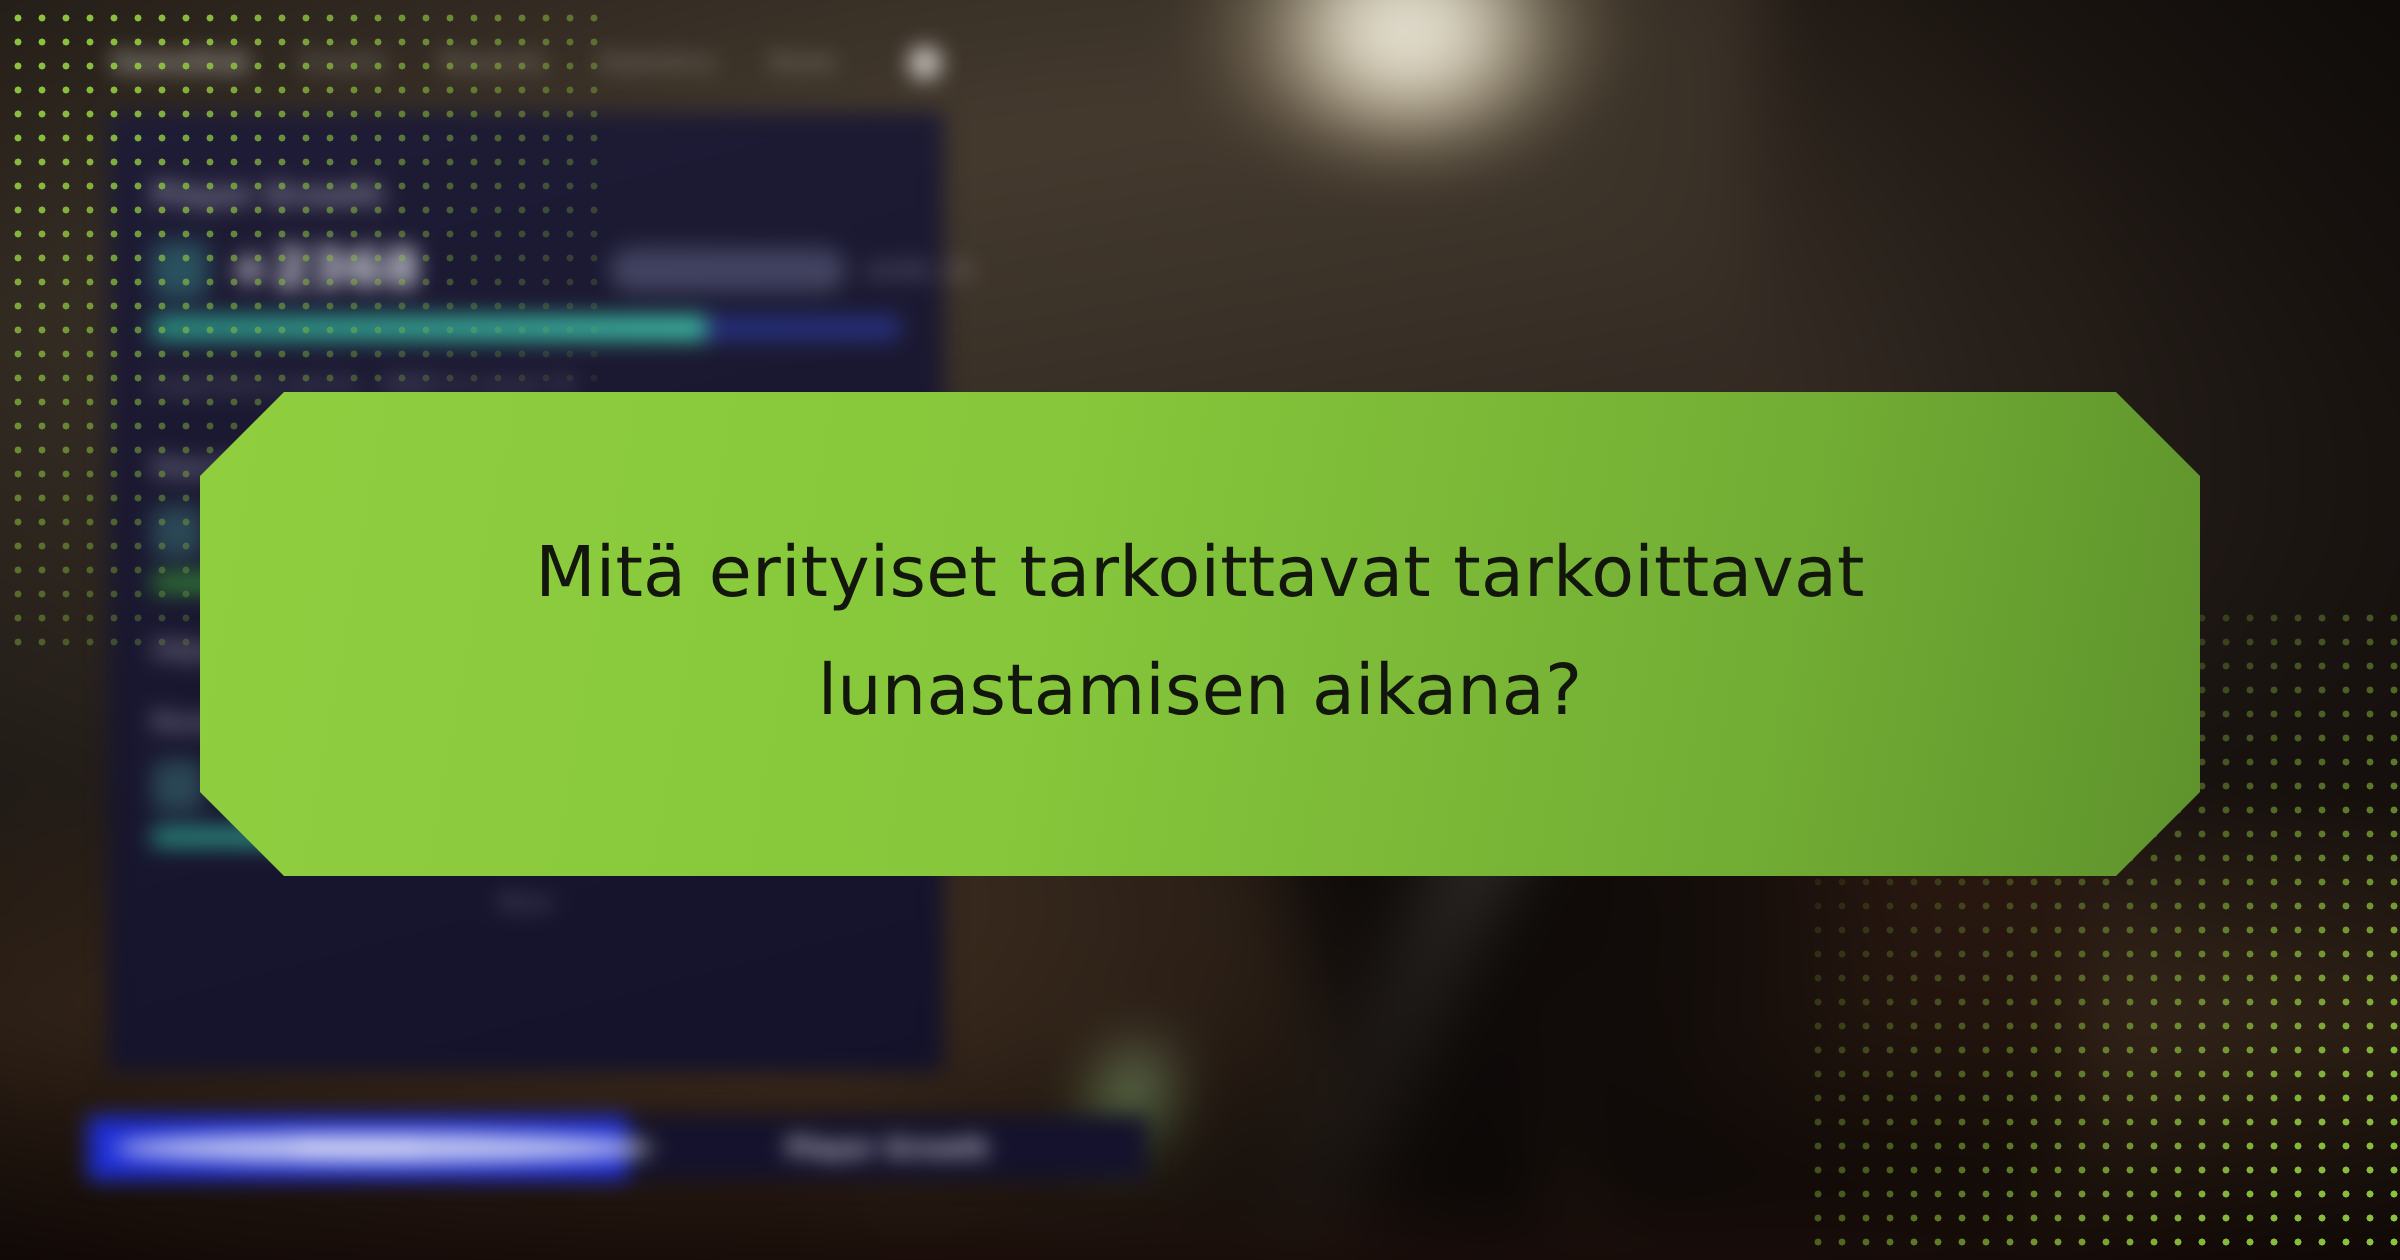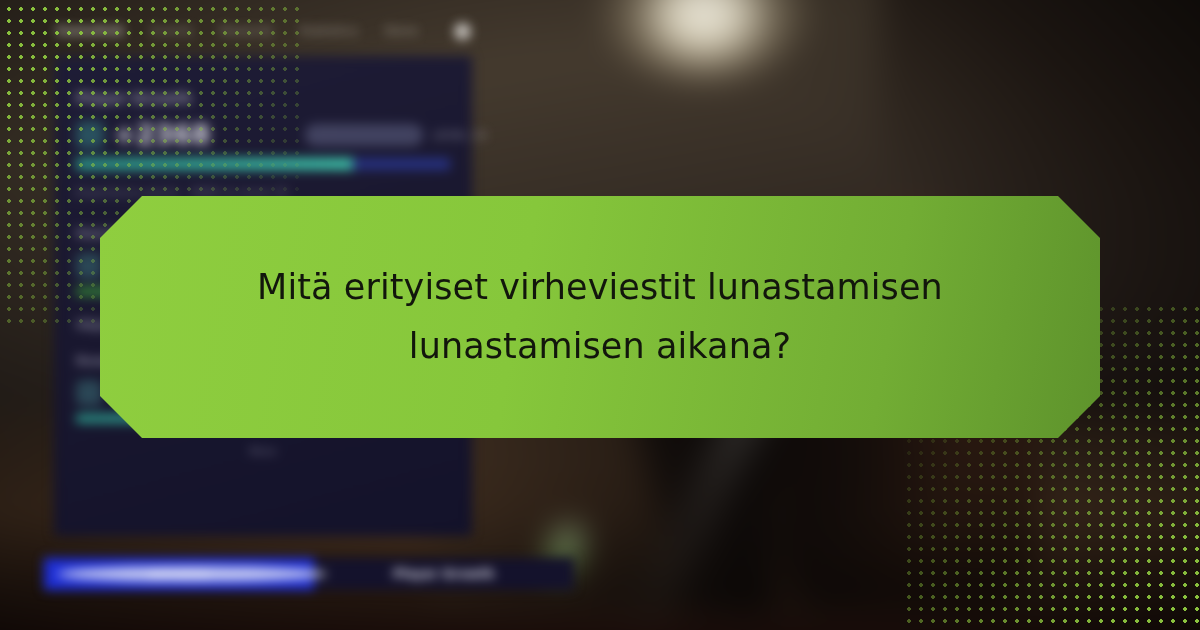--- a/index.html
+++ b/index.html
@@ -416,16 +416,16 @@
       </div>
       <div class="btn-secondary">Player Growth</div>
     </div>
 
   </div>
 
   <div class="dots dots-tl"></div>
   <div class="dots dots-br"></div>
 
   <div class="banner">
-    <div class="banner-text">Mitä erityiset virheviestit lunastamisen lunastamisen aikana?</div>
+    <div class="banner-text">Mitä erityiset tarkoittavat tarkoittavat lunastamisen aikana?</div>
   </div>
 
 </div>
 
 </body></html>

